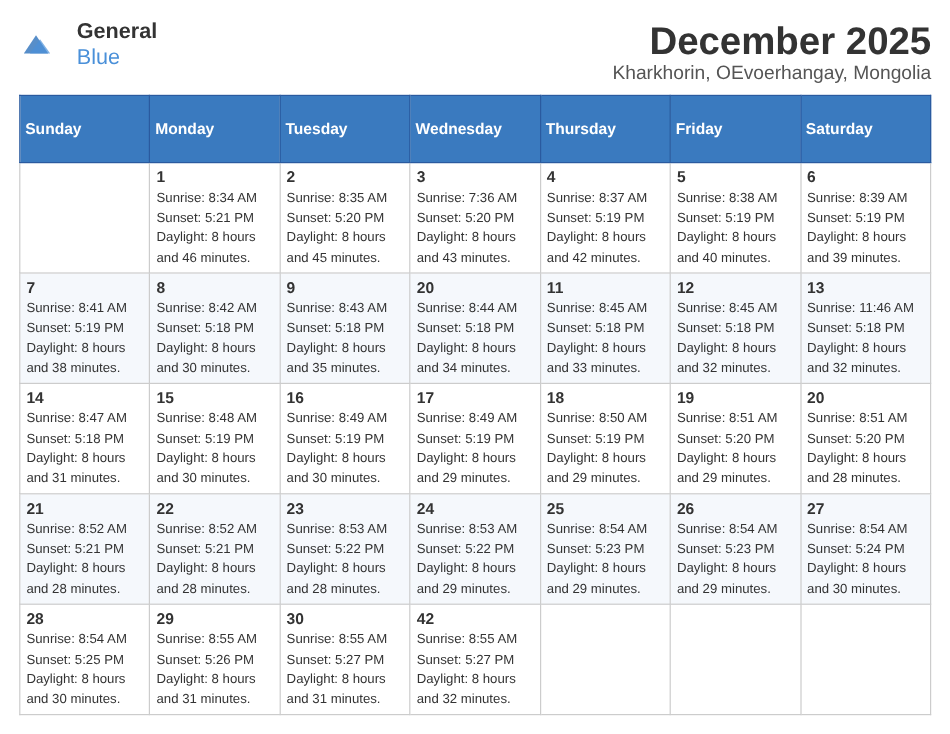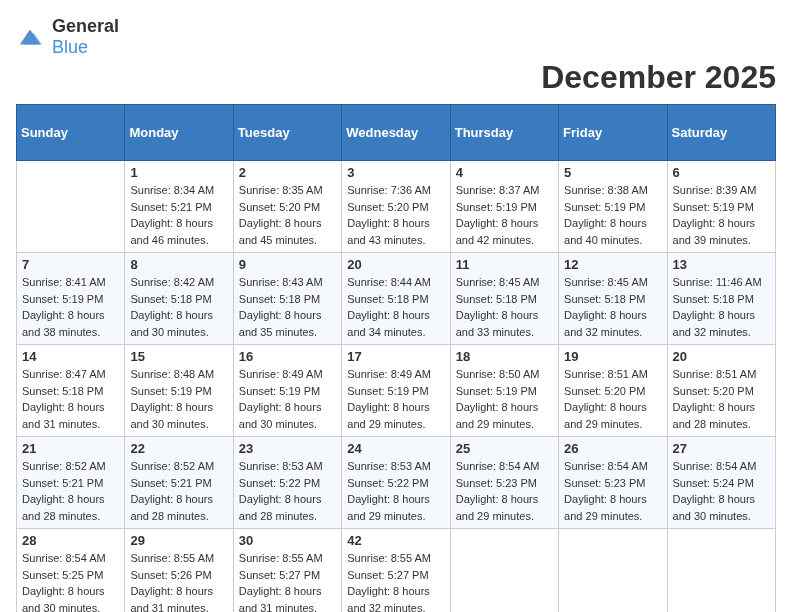--- a/index.html
+++ b/index.html
@@ -12,30 +12,29 @@
     }
     .header-area {
       display: flex;
       justify-content: space-between;
       align-items: flex-start;
       margin-bottom: 8px;
     }
     .logo {
       display: flex;
       align-items: center;
-      gap: 8px;
+      gap: 20px;
     }
     .logo-icon {
       width: 28px;
       height: 22px;
       position: relative;
     }
     .title-area {
       text-align: right;
-      margin-top: 43px;
     }
     .month-title {
       font-size: 32px;
       font-weight: bold;
       color: #333;
     }
     .location-title {
       font-size: 16px;
       color: #555;
     }
@@ -90,20 +89,21 @@
       <polygon points="4,22 16,4 28,22" fill="#3a7abf" opacity="0.85"></polygon>
       <polygon points="10,22 20,8 30,22" fill="#4a90d9" opacity="0.7"></polygon>
     </svg>
     <div>
       <span style="font-size:18px;font-weight:bold;color:#333;">General</span><br>
       <span style="font-size:18px;font-weight:normal;color:#4a90d9;">Blue</span>
     </div>
   </div>
   <div class="title-area">
     <div class="month-title">December 2025</div>
+    <div class="location-title">Kharkhorin, OEvoerhangay, Mongolia</div>
   </div>
 </div>
 
 <table class="calendar">
   <thead>
     <tr id="weekday-header">
         <th>Sunday</th>
         <th>Monday</th>
         <th>Tuesday</th>
         <th>Wednesday</th>

